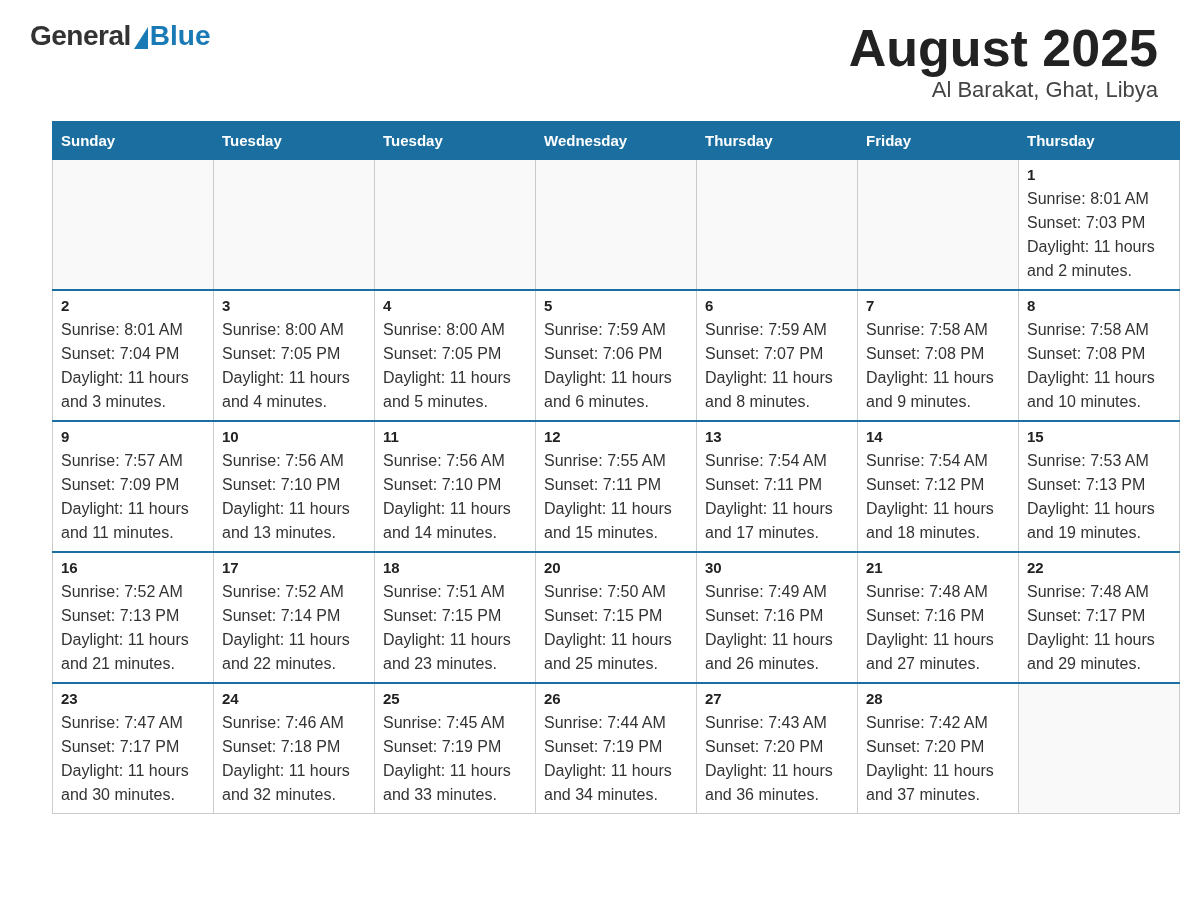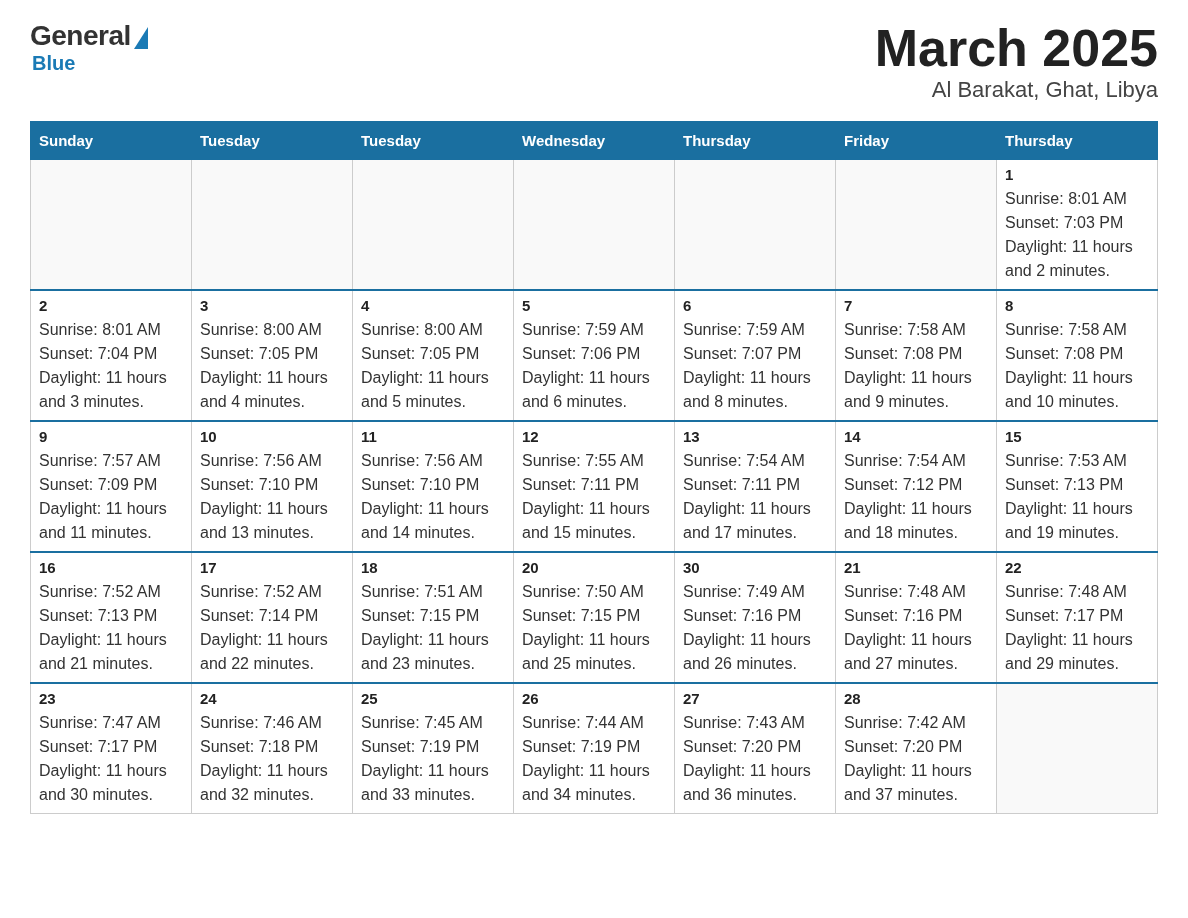--- a/index.html
+++ b/index.html
@@ -11,21 +11,21 @@
       min-height: 918px;
     }
     .header {
       display: flex;
       justify-content: space-between;
       align-items: flex-start;
       margin-bottom: 18px;
     }
     .logo {
       display: flex;
-      flex-direction: column;
+      flex-direction: row;
       align-items: flex-start;
     }
     .logo-top {
       display: flex;
       align-items: center;
     }
     .logo-general {
       font-size: 28px;
       font-weight: bold;
       color: #333;
@@ -33,21 +33,21 @@
     }
     .logo-triangle {
       width: 0;
       height: 0;
       border-left: 14px solid transparent;
       border-bottom: 22px solid #1a7ab5;
       margin-left: 3px;
       margin-top: 4px;
     }
     .logo-blue {
-      font-size: 20px;
+      font-size: 28px;
       font-weight: bold;
       color: #1a7ab5;
       margin-left: 2px;
     }
     .title-block {
       text-align: right;
     }
     .month-title {
       font-size: 52px;
       font-weight: bold;
@@ -56,20 +56,21 @@
     }
     .location-title {
       font-size: 22px;
       color: #444;
       margin-top: 0;
     }
     .calendar {
       width: 100%;
       border-collapse: collapse;
       table-layout: fixed;
+      margin-left: 22px;
     }
     .calendar thead tr th {
       background-color: #1a6fa0;
       color: #fff;
       font-size: 15px;
       font-weight: bold;
       padding: 10px 8px;
       text-align: left;
       border: 1px solid #1a6fa0;
     }
@@ -111,21 +112,21 @@
 
 <div class="header">
   <div class="logo">
     <div class="logo-top">
       <span class="logo-general">General</span>
       <div class="logo-triangle"></div>
     </div>
     <span class="logo-blue">Blue</span>
   </div>
   <div class="title-block">
-    <div class="month-title">March 2025</div>
+    <div class="month-title">August 2025</div>
     <div class="location-title">Al Barakat, Ghat, Libya</div>
   </div>
 </div>
 
 <table class="calendar">
   <thead>
     <tr>
     <th>Sunday</th>
         <th>Tuesday</th>
         <th>Tuesday</th>

